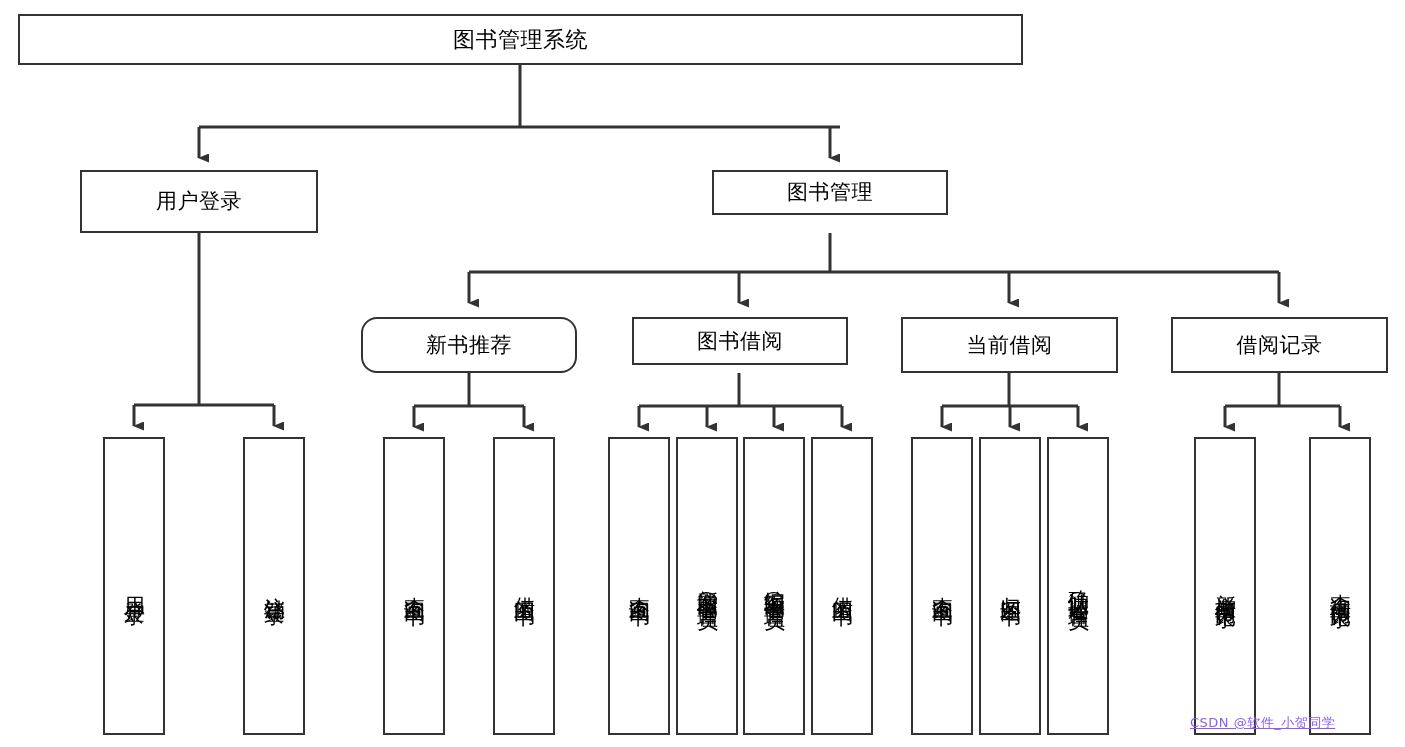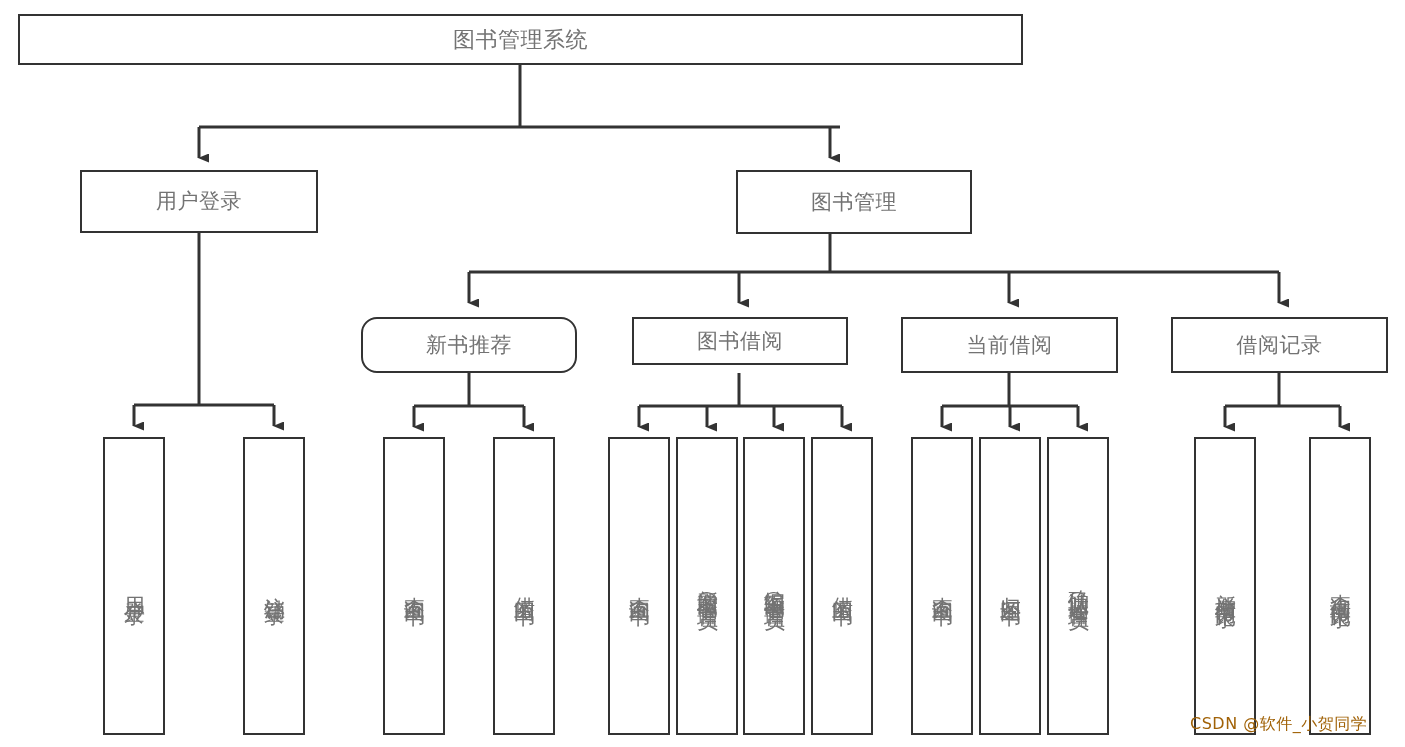--- a/index.html
+++ b/index.html
@@ -32,21 +32,21 @@
     border: 2px solid #333333;
     display: flex;
     align-items: center;
     justify-content: center;
     color: #1a1a1a;
   }
   .node-label {
     display: block;
     text-align: center;
     line-height: 1.18;
-    color: #737373;
+    color: #000000;
   }
   .horiz .node-label {
     font-size: 21px;
     letter-spacing: 0.5px;
   }
   .vert {
     align-items: center;
     justify-content: center;
   }
   .vert .node-label {
@@ -55,24 +55,25 @@
     font-size: 21px;
     letter-spacing: 3px;
     line-height: 1.0;
     max-height: 260px;
   }
   #root-node .node-label {
     font-size: 22px;
   }
   .watermark {
     position: absolute;
-    font-size: 16px;
-    color: #a16207;
+    font-size: 13px;
+    color: #8b5cf6;
     white-space: nowrap;
     letter-spacing: 0.5px;
+    text-decoration: underline;
   }
 </style>
 </head>
 <body>
 
 <div id="canvas">
 
   <svg class="connectors" viewBox="0 0 1405 747">
     <defs>
       <marker id="arrow" markerWidth="9" markerHeight="11" refX="4.5" refY="10" orient="auto" markerUnits="userSpaceOnUse">
@@ -123,21 +124,21 @@
     </g>
   </svg>
 
   <div class="node horiz" id="root-node" style="left:18px; top:14px; width:1005px; height:51px;">
     <span class="node-label">图书管理系统</span>
   </div>
 
   <div class="node horiz" style="left:80px; top:170px; width:238px; height:63px;">
     <span class="node-label">用户登录</span>
   </div>
-  <div class="node horiz" style="left:736px; top:170px; width:236px; height:64px;">
+  <div class="node horiz" style="left:712px; top:170px; width:236px; height:45px;">
     <span class="node-label">图书管理</span>
   </div>
 
   <div class="node horiz" style="left:361px; top:317px; width:216px; height:56px;border-radius:16px;">
     <span class="node-label">新书推荐</span>
   </div>
   <div class="node horiz" style="left:632px; top:317px; width:216px; height:48px;">
     <span class="node-label">图书借阅</span>
   </div>
   <div class="node horiz" style="left:1171px; top:317px; width:217px; height:56px;">

